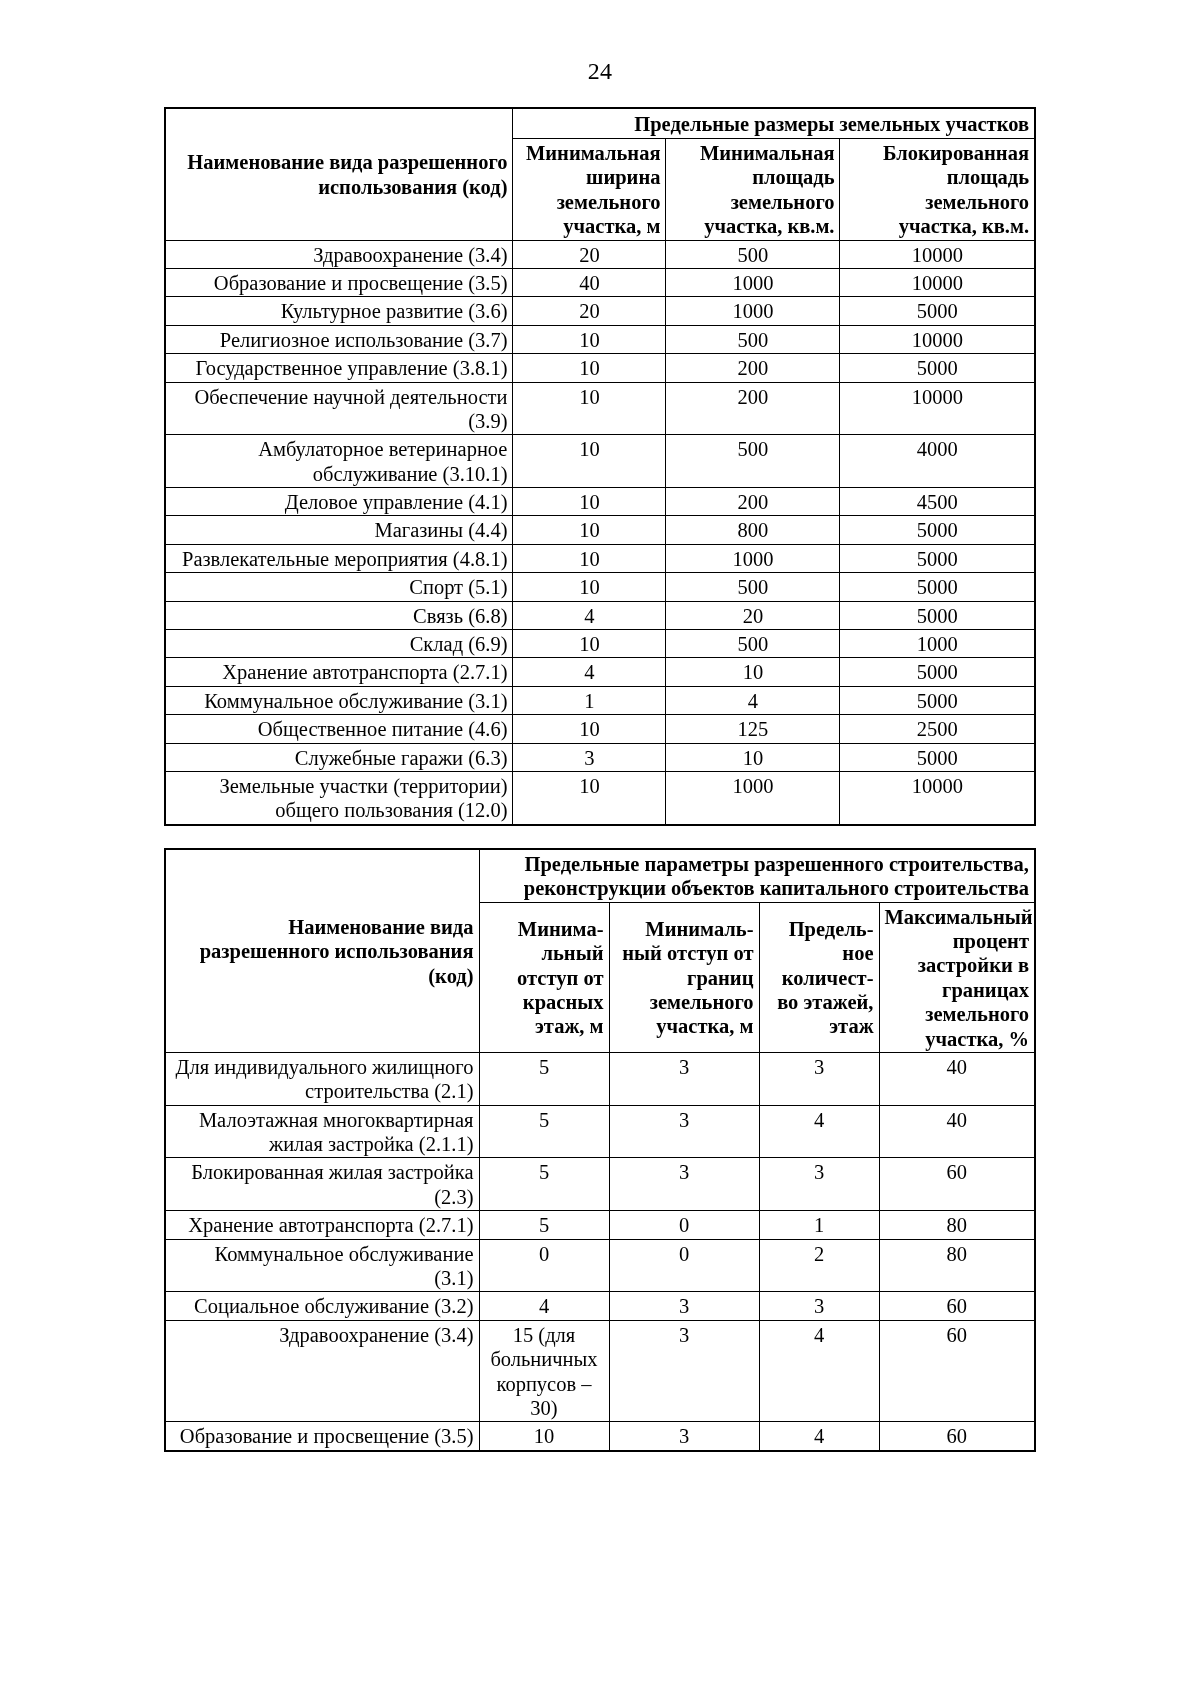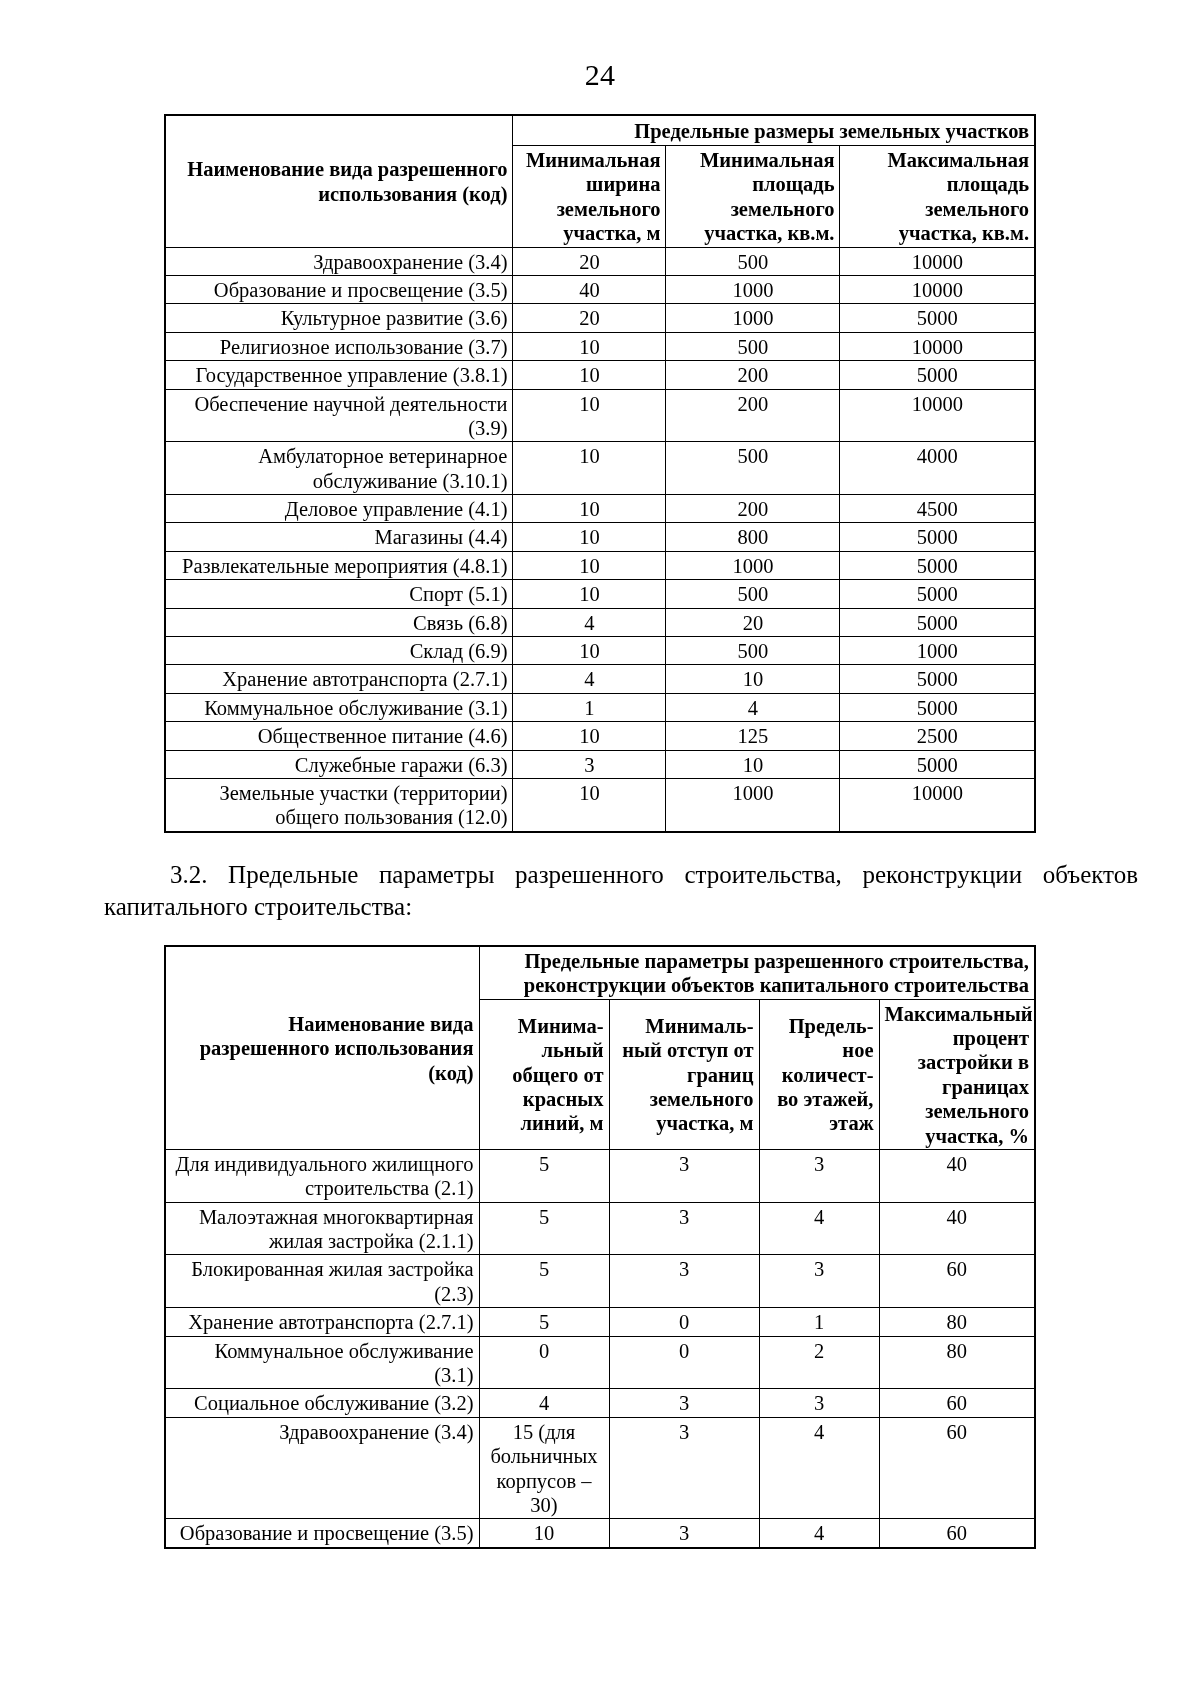--- a/index.html
+++ b/index.html
@@ -17,21 +17,21 @@
   }
   .page {
     width: 1200px;
     height: 1697px;
     box-sizing: border-box;
     padding: 0;
     position: relative;
   }
   .page-number {
     text-align: center;
-    font-size: 30px;
+    font-size: 24px;
     margin-top: 58px;
     margin-bottom: 0;
     letter-spacing: 0.2px;
   }
 
   
   table.doc-table {
     border-collapse: collapse;
     table-layout: fixed;
     margin: 0 auto;
@@ -95,21 +95,21 @@
       <col style="width:195px">
     </colgroup>
     <thead>
       <tr>
         <th rowspan="2" class="hdr-name">Наименование вида разрешенного использования (код)</th>
         <th colspan="3" class="hdr-span" style="height:26px;">Предельные размеры земельных участков</th>
       </tr>
       <tr>
         <th style="height:96px;">Минимальная ширина земельного участка, м</th>
         <th>Минимальная площадь земельного участка, кв.м.</th>
-        <th>Максимальная площадь земельного участка, кв.м.</th>
+        <th>Блокированная площадь земельного участка, кв.м.</th>
       </tr>
     </thead>
     <tbody id="table1-body">
         <tr>
           <td class="namecell">Здравоохранение (3.4)</td>
           <td class="num">20</td>
           <td class="num">500</td>
           <td class="num">10000</td>
         </tr>
         <tr>
@@ -210,37 +210,36 @@
         </tr>
         <tr>
           <td class="namecell">Земельные участки (территории) общего пользования (12.0)</td>
           <td class="num">10</td>
           <td class="num">1000</td>
           <td class="num">10000</td>
         </tr>
       </tbody>
   </table>
 
-  <p class="para">3.2. Предельные параметры разрешенного строительства, реконструкции объектов капитального строительства:</p>
 
   <table class="doc-table" id="table2">
     <colgroup>
       <col style="width:314px">
       <col style="width:130px">
       <col style="width:150px">
       <col style="width:120px">
       <col style="width:156px">
     </colgroup>
     <thead>
       <tr>
         <th rowspan="2" class="hdr-name">Наименование вида разрешенного использования (код)</th>
         <th colspan="4" class="hdr-span" style="height:48px;font-family:Liberation Serif, serif;">Предельные параметры разрешенного строительства, реконструкции объектов капитального строительства</th>
       </tr>
       <tr>
-        <th style="height:134px;">Минима-льный общего от красных линий, м</th>
+        <th style="height:134px;">Минима-льный отступ от красных этаж, м</th>
         <th>Минималь-ный отступ от границ земельного участка, м</th>
         <th>Предель-ное количест-во этажей, этаж</th>
         <th>Максимальный процент застройки в границах земельного участка, %</th>
       </tr>
     </thead>
     <tbody id="table2-body">
         <tr>
           <td class="namecell">Для индивидуального жилищного строительства (2.1)</td>
           <td class="num">5</td>
           <td class="num">3</td>

